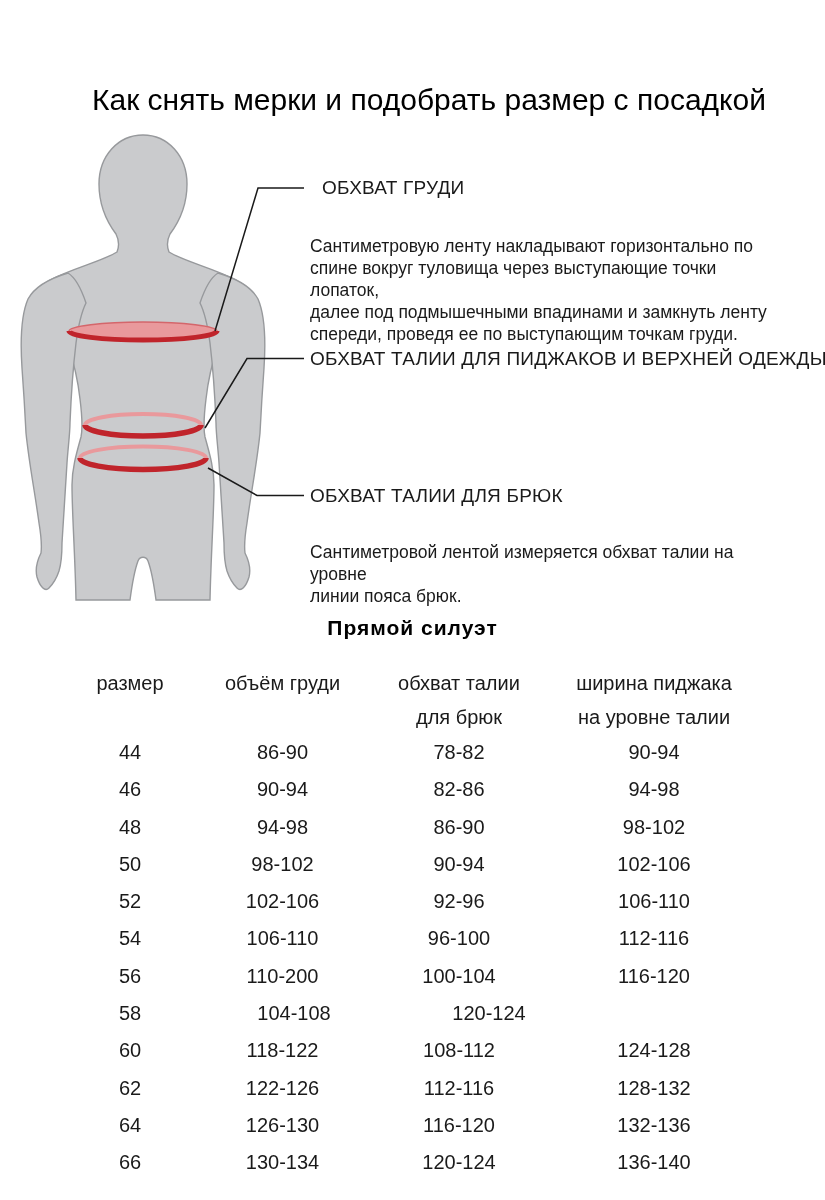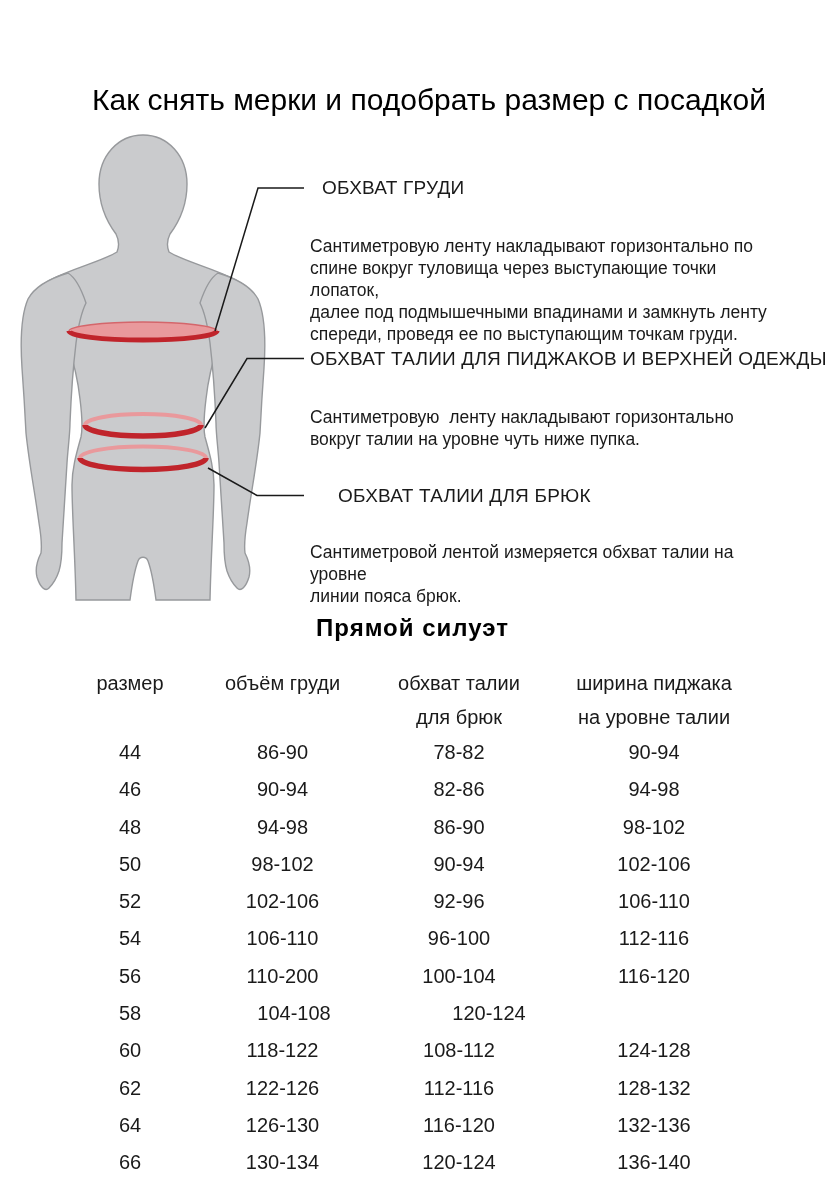--- a/index.html
+++ b/index.html
@@ -8,23 +8,23 @@
 
   .page-title{position:absolute;left:92px;top:83px;font-size:30px;line-height:34px;color:#000;white-space:nowrap;}
 
   .figure-svg{position:absolute;left:20px;top:133px;width:290px;height:470px;}
 
   .annot-heading{position:absolute;left:310px;font-size:19px;line-height:21px;color:#1a1a1a;white-space:nowrap;letter-spacing:0.2px;}
   .annot-body{position:absolute;left:310px;width:480px;font-size:17.5px;line-height:22px;color:#1a1a1a;white-space:pre-wrap;margin-top:32px;}
 
   .h1{top:177px;margin-left:12px;} .p1{top:203px;}
   .h2{top:348px;} .p2{top:374px;}
-  .h3{top:485px;margin-left:28px;} .p3{top:509px;}
-
-  .table-title{position:absolute;left:0;top:613px;width:825px;text-align:center;font-size:24px;line-height:29px;font-weight:bold;letter-spacing:1px;color:#000;}
+  .h3{top:485px;} .p3{top:509px;}
+
+  .table-title{position:absolute;left:0;top:613px;width:825px;text-align:center;font-size:21px;line-height:29px;font-weight:bold;letter-spacing:1px;color:#000;}
 
   .size-table{position:absolute;left:60px;top:666px;width:695px;font-size:20px;}
   .trow{display:flex;height:37.3px;line-height:37.3px;}
   .hrow{display:flex;height:34px;line-height:34px;}
   .cell{text-align:center;}
   .c0{width:140px;} .c1{width:165px;} .c2{width:188px;} .c3{width:202px;}
 </style>
 </head>
 <body>
 
@@ -113,22 +113,20 @@
     <path d="M188,335 L237,362.5 L284,362.5" fill="none" stroke="#1a1a1a" stroke-width="1.5"></path>
   </svg>
 
   <div class="annot-heading h1">ОБХВАТ ГРУДИ</div>
   <div class="annot-body p1">Сантиметровую ленту накладывают горизонтально по
 спине вокруг туловища через выступающие точки лопаток,
 далее под подмышечными впадинами и замкнуть ленту
 спереди, проведя ее по выступающим точкам груди.</div>
 
   <div class="annot-heading h2">ОБХВАТ ТАЛИИ ДЛЯ ПИДЖАКОВ И ВЕРХНЕЙ ОДЕЖДЫ</div>
-  <div class="annot-body p2">Сантиметровую  ленту накладывают горизонтально
-вокруг талии на уровне чуть ниже пупка.</div>
 
   <div class="annot-heading h3">ОБХВАТ ТАЛИИ ДЛЯ БРЮК</div>
   <div class="annot-body p3">Сантиметровой лентой измеряется обхват талии на уровне
 линии пояса брюк.</div>
 
   <div class="table-title">Прямой силуэт</div>
 
   <div class="size-table">
     <div class="hrow">
       <div class="cell c0">размер</div>

